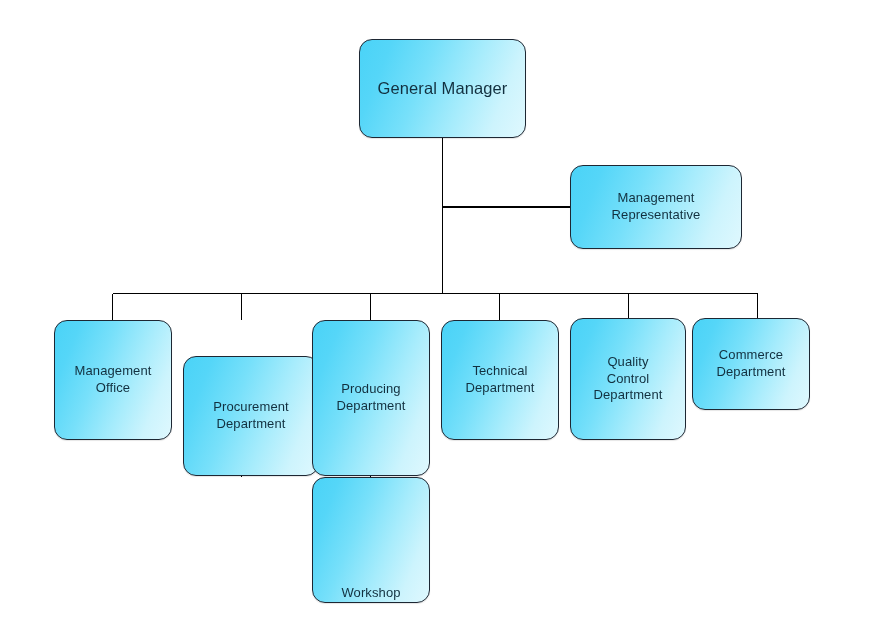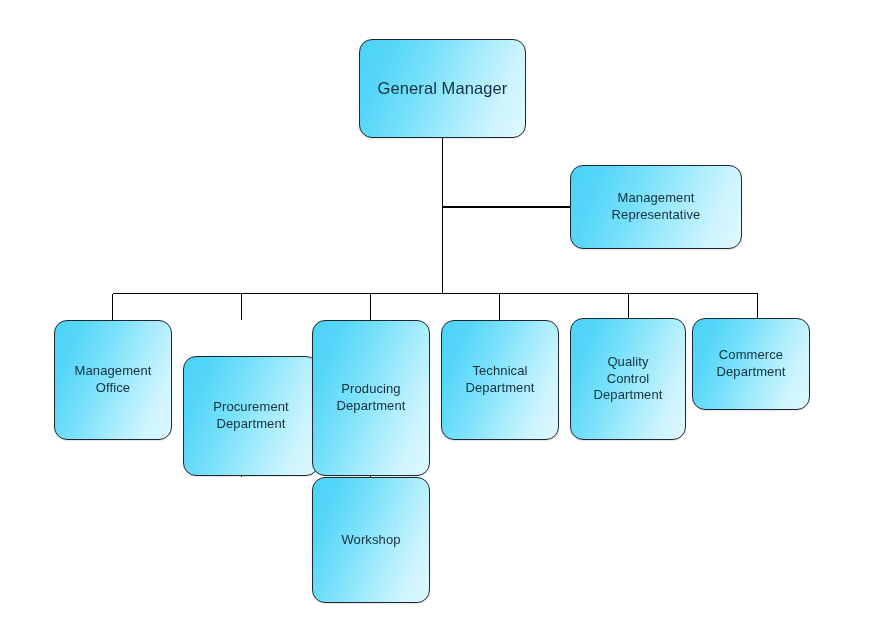--- a/index.html
+++ b/index.html
@@ -119,17 +119,17 @@
 Control
 Department</span>
   </div>
 
   <div class="node" style="left:692px; top:318px; width:118px; height:92px;">
     <span class="node-label">Commerce
 Department</span>
   </div>
 
 
-  <div class="node" style="left:312px; top:477px; width:118px; height:126px;">
+  <div class="node" style="left:312px; top:477px; width:118px; height:126px;align-items:flex-end;">
     <span class="node-label">Workshop</span>
   </div>
 
 </div>
 
 </body></html>

